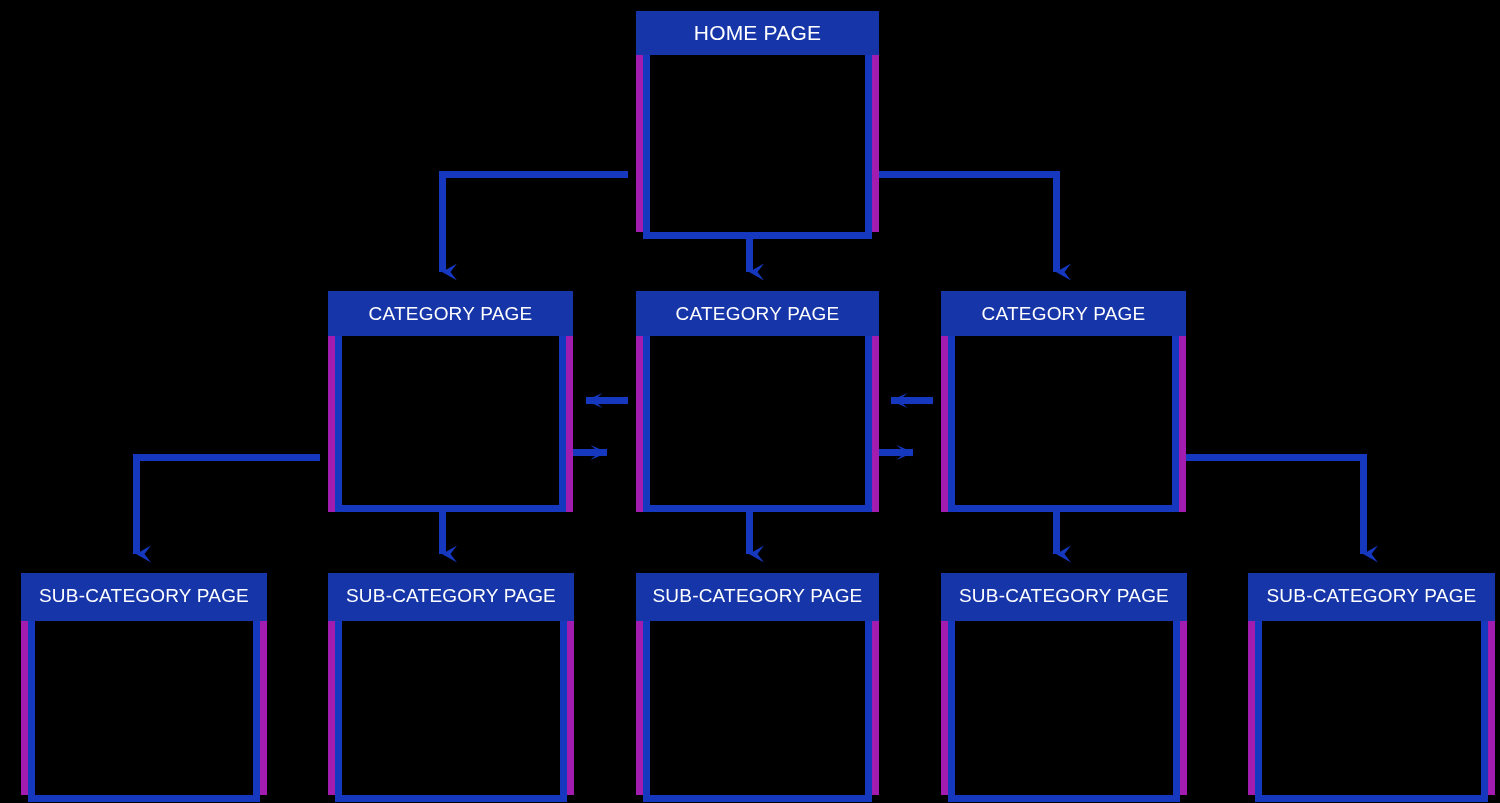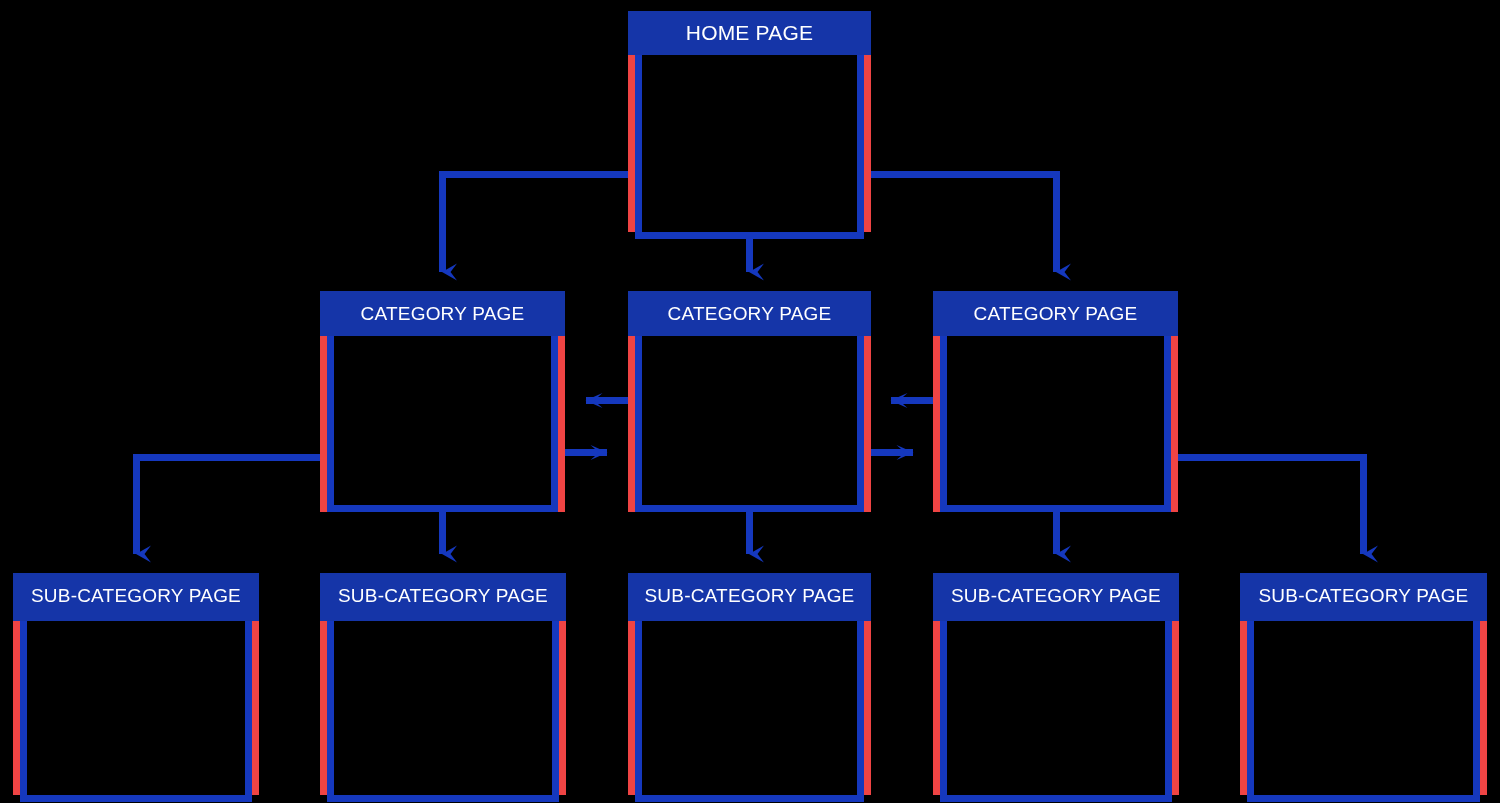--- a/index.html
+++ b/index.html
@@ -21,22 +21,23 @@
   #sitemap-svg {
     position: absolute;
     left: 0;
     top: 0;
     width: 1500px;
     height: 803px;
   }
   .node {
     position: absolute;
     box-sizing: border-box;
-    background: #ef4444;
+    background: #a21caf;
     z-index: 2;
+    margin-left: 8px;
   }
   .node-header {
     box-sizing: border-box;
     width: 100%;
     color: #ffffff;
     text-align: center;
     white-space: nowrap;
     overflow: hidden;
     background: #1535a8;
     font-weight: 400;

